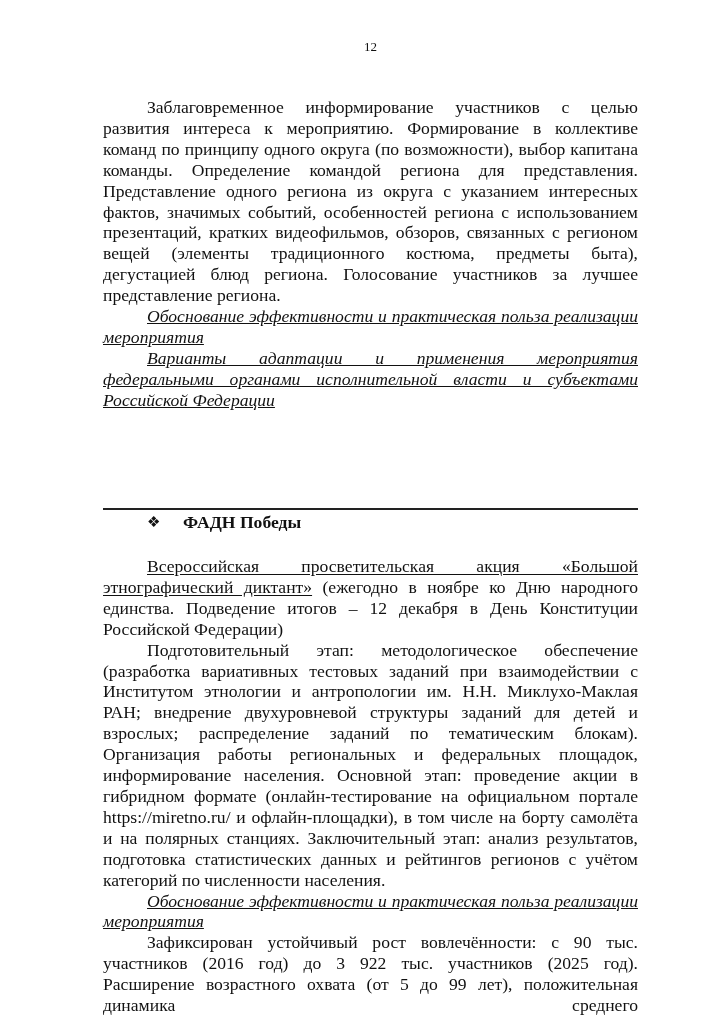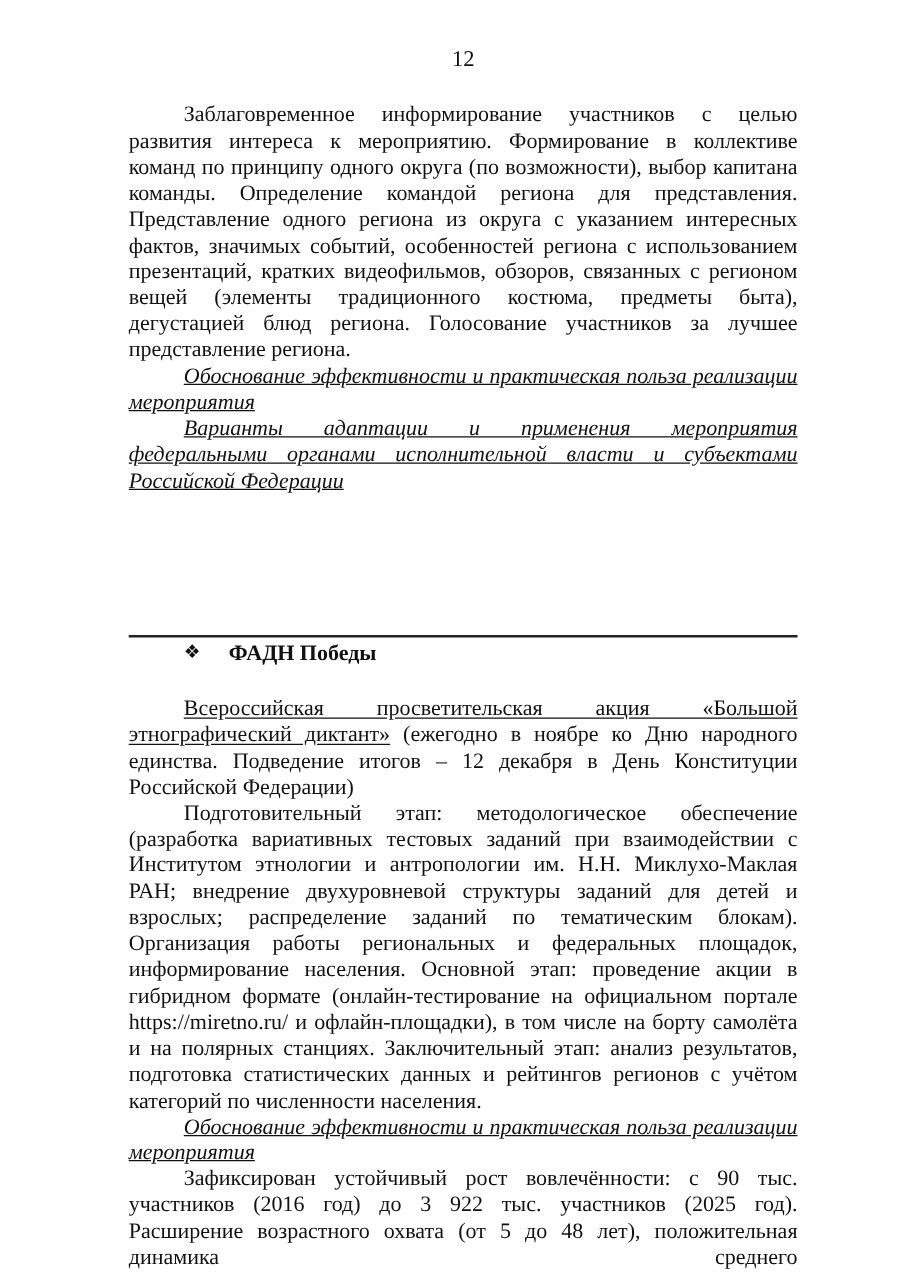--- a/index.html
+++ b/index.html
@@ -4,21 +4,21 @@
 <style>
   html, body { margin: 0; padding: 0; background: #ffffff; }
   body { width: 724px; height: 1024px; position: relative; overflow: hidden; }
   .page {
     position: absolute; left: 103px; top: 0; width: 535px;
     font-family: "Liberation Serif", serif; font-size: 17.6px; line-height: 20.9px;
     color: #111111;
   }
   .page-number {
     position: absolute; left: 0; width: 535px; top: 37px; text-align: center;
-    font-family: "Liberation Serif", serif; font-size: 18px; color: #111;
+    font-family: "Liberation Serif", serif; font-size: 13px; color: #111;
   }
   .block { position: absolute; left: 0; width: 535px; }
   p { margin: 0; text-align: justify; text-align-last: left; }
   .indent { text-indent: 44px; }
   .it { font-style: italic; text-decoration: underline; }
   .u { text-decoration: underline; text-underline-offset: 2px; }
   .sep {
     position: absolute; left: 0; width: 535px; top: 508px; height: 0;
     border-top: 2px solid #222;
   }
@@ -27,32 +27,32 @@
     display: flex; align-items: center;
   }
   .org .bullet { width: 36px; font-size: 15px; font-weight: normal; }
 </style>
 </head>
 <body>
 
 <div class="page">
   <div class="page-number">12</div>
 
-  <div class="block" style="top:81px;">
+  <div class="block" style="top:97px;">
     <p class="indent">Заблаговременное информирование участников с целью развития интереса к мероприятию. Формирование в коллективе команд по принципу одного округа (по возможности), выбор капитана команды. Определение командой региона для представления. Представление одного региона из округа с указанием интересных фактов, значимых событий, особенностей региона с использованием презентаций, кратких видеофильмов, обзоров, связанных с регионом вещей (элементы традиционного костюма, предметы быта), дегустацией блюд региона. Голосование участников за лучшее представление региона.</p>
     <p class="indent it">Обоснование эффективности и практическая польза реализации мероприятия</p>
     <p class="indent it">Варианты адаптации и применения мероприятия федеральными органами исполнительной власти и субъектами Российской Федерации</p>
   </div>
 
   <div class="sep"></div>
 
   <div class="org">
     <span class="bullet">❖</span>
     <span>ФАДН Победы</span>
   </div>
 
   <div class="block" style="top:556px;">
     <p class="indent"><span class="u">Всероссийская просветительская акция «Большой этнографический диктант»</span><span> (ежегодно в ноябре ко Дню народного единства. Подведение итогов – 12 декабря в День Конституции Российской Федерации)</span></p>
     <p class="indent">Подготовительный этап: методологическое обеспечение (разработка вариативных тестовых заданий при взаимодействии с Институтом этнологии и антропологии им. Н.Н. Миклухо-Маклая РАН; внедрение двухуровневой структуры заданий для детей и взрослых; распределение заданий по тематическим блокам). Организация работы региональных и федеральных площадок, информирование населения. Основной этап: проведение акции в гибридном формате (онлайн-тестирование на официальном портале https://miretno.ru/ и офлайн-площадки), в том числе на борту самолёта и на полярных станциях. Заключительный этап: анализ результатов, подготовка статистических данных и рейтингов регионов с учётом категорий по численности населения.</p>
     <p class="indent it">Обоснование эффективности и практическая польза реализации мероприятия</p>
-    <p class="indent" style="text-align-last: justify;">Зафиксирован устойчивый рост вовлечённости: с 90 тыс. участников (2016 год) до 3 922 тыс. участников (2025 год). Расширение возрастного охвата (от 5 до 48 лет), положительная динамика среднего</p>
+    <p class="indent" style="text-align-last: justify;">Зафиксирован устойчивый рост вовлечённости: с 90 тыс. участников (2016 год) до 3 922 тыс. участников (2025 год). Расширение возрастного охвата (от 5 до 99 лет), положительная динамика среднего</p>
   </div>
 </div>
 
 </body></html>

